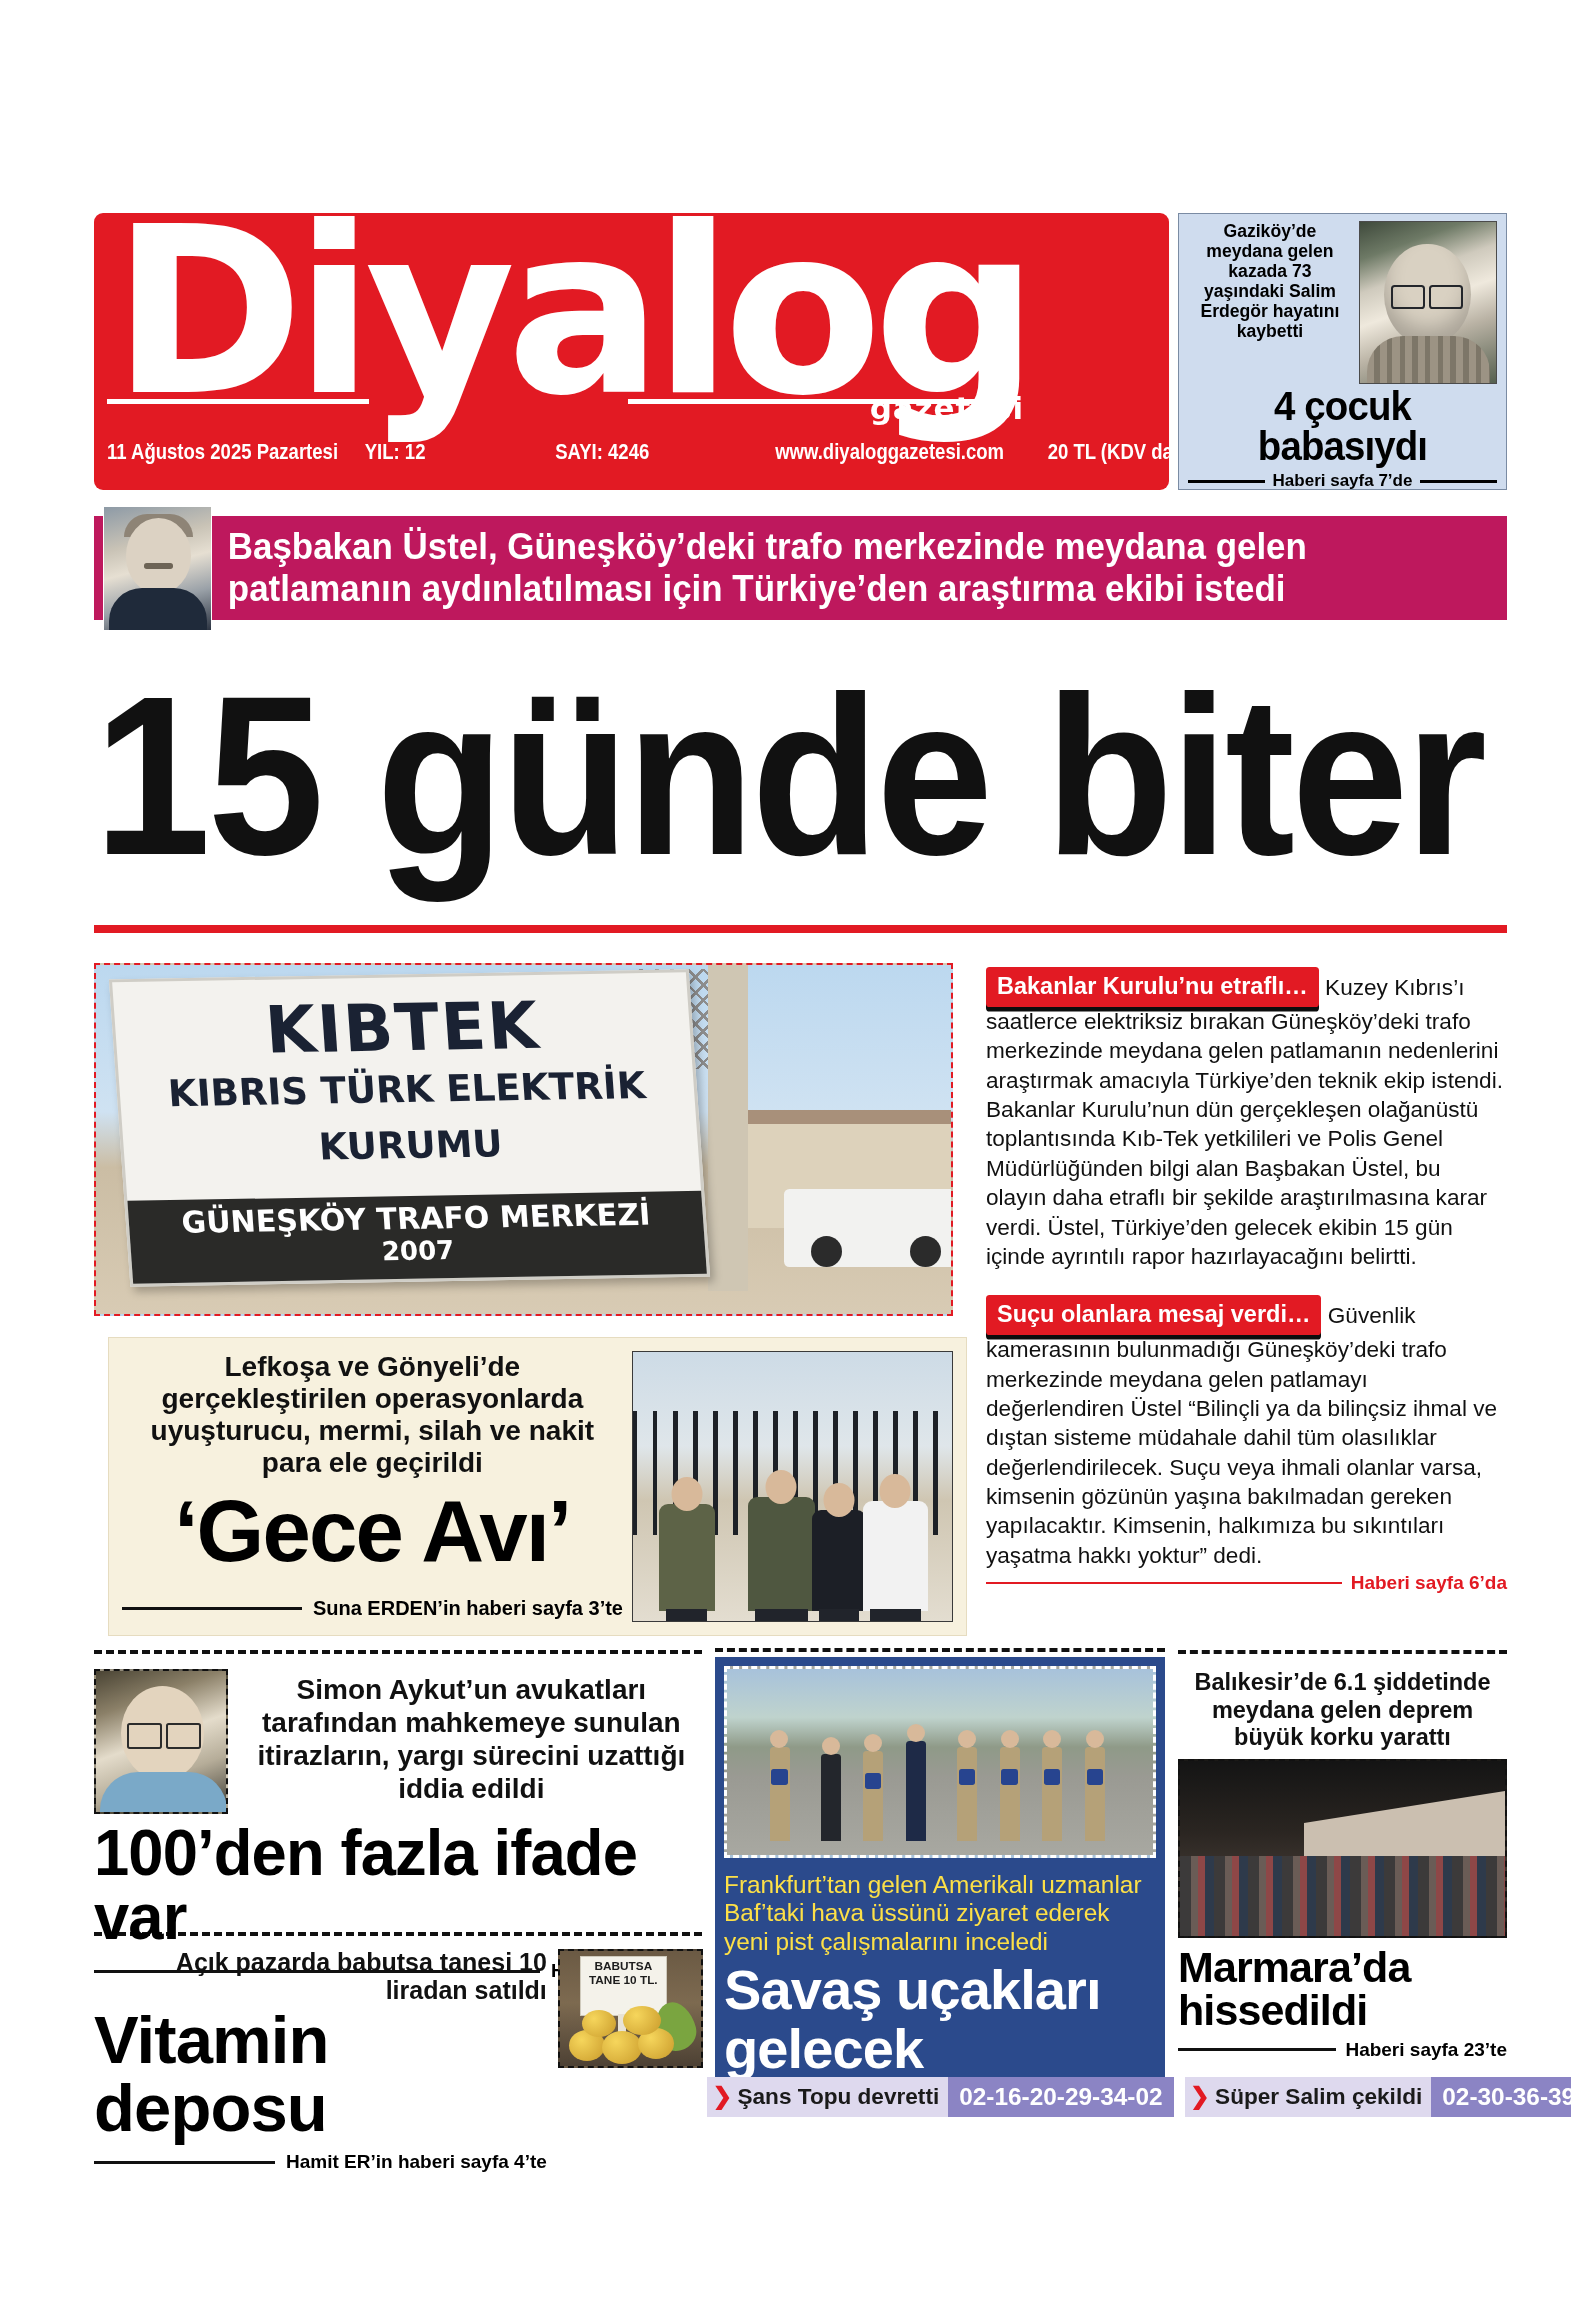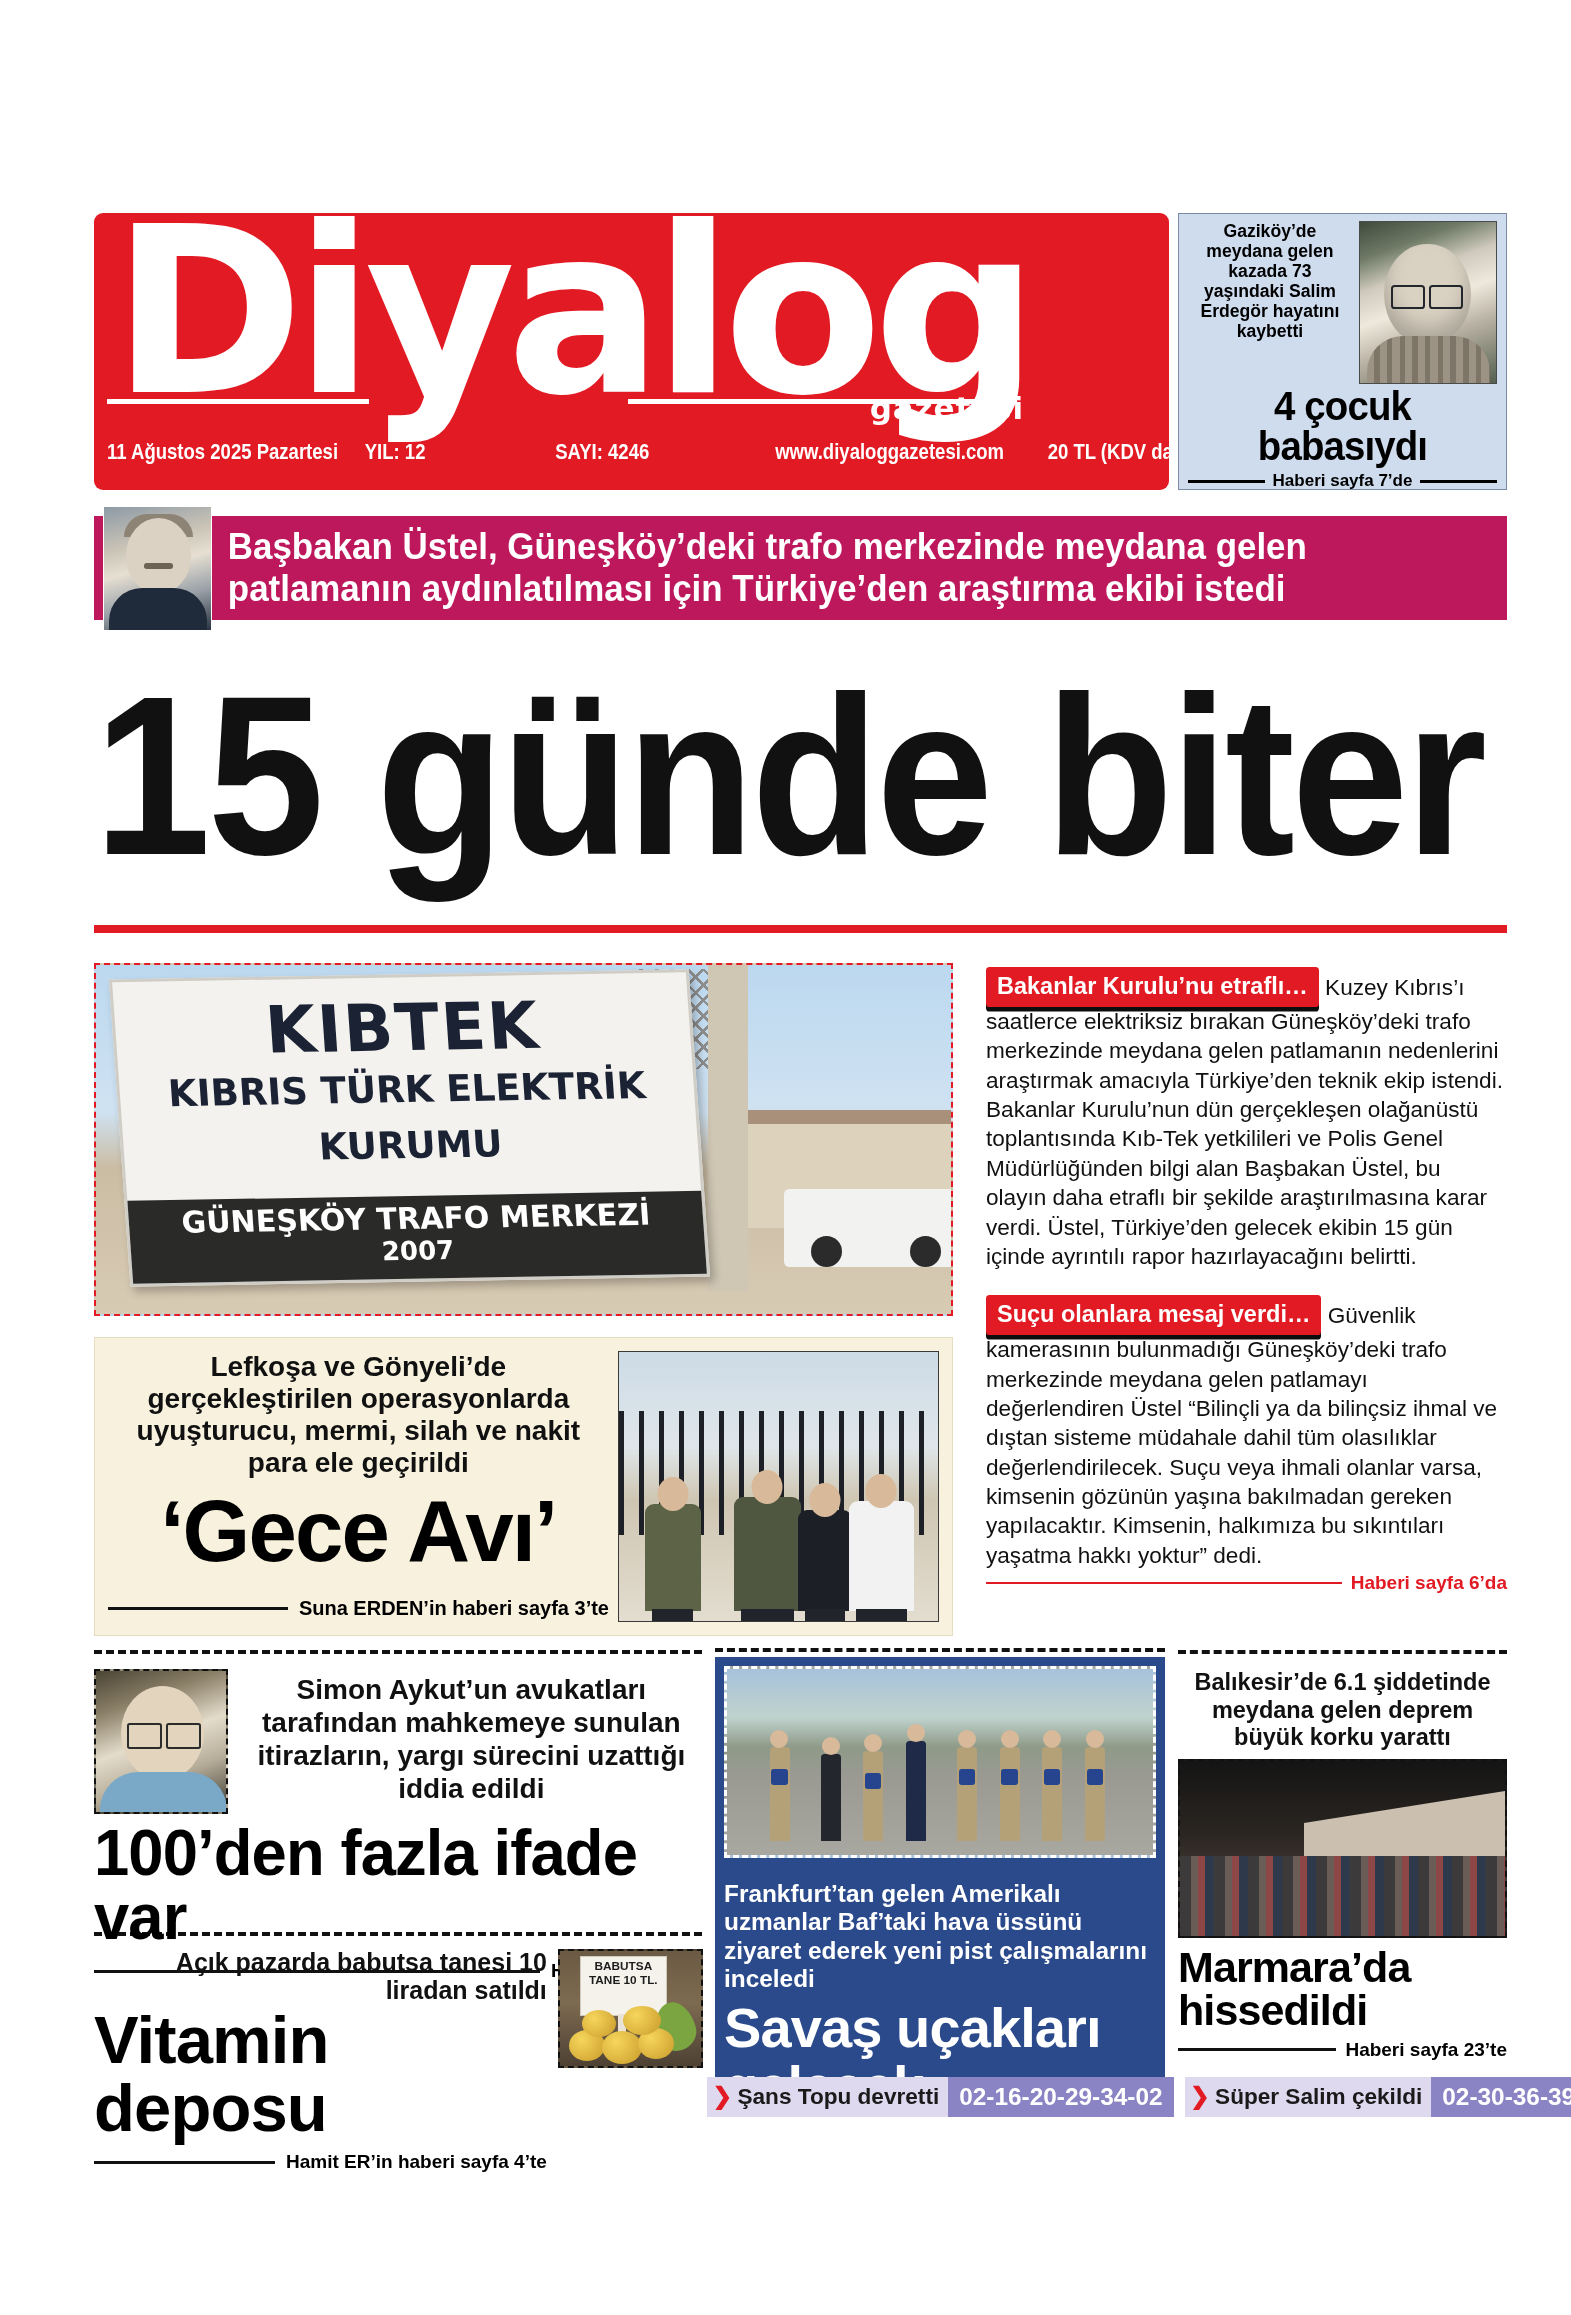--- a/index.html
+++ b/index.html
@@ -110,21 +110,21 @@
   .body-txt { font-size: 22.6px; line-height: 1.30; color: #111; text-align: left;
               font-family:"Liberation Sans Narrow","Liberation Sans",sans-serif; }
   .art1 .body-txt { margin-top: 3.6px; }
   .art2 { margin-top: 23.5px; }
   .ref-line { display:flex; align-items:center; gap:9px; margin-top: 1.8px; }
   .ref-line .ln { flex:1; height:2.7px; background:#e21a23; }
   .ref-red { color:#e21a23; font-weight:700; font-size:19px; white-space:nowrap;
              font-family:"Liberation Sans Narrow","Liberation Sans",sans-serif;}
 
   
-  .gece { position: absolute; left: 94px; top: 1337px; width: 859px; height: 299px;
+  .gece { position: absolute; left: 108px; top: 1337px; width: 859px; height: 299px;
           background: #f7f1de; border: 0.9px solid #e6dcc0; display: flex; }
   .gece-left { width: 523px; padding: 12.7px 9px 5.4px 12.7px; }
   .gece-kicker { text-align: center; font-weight: 700; font-size: 28px; line-height: 1.15; color:#111;
                  font-family:"Liberation Sans Narrow","Liberation Sans",sans-serif; }
   .gece-title { text-align: center; font-weight: 700; font-size: 87px; line-height: 1; margin-top: 7.2px;
                 font-family:"Liberation Sans Narrow","Liberation Sans",sans-serif; letter-spacing:-1.8px;}
   .gece-ref-wrap { display:flex; align-items:center; gap:11px; margin-top: 23.5px; }
   .gece-ref-wrap .ln { width: 194px; height:2.7px; background:#111; }
   .gece-ref { font-weight:700; font-size:20px; white-space:nowrap;
               font-family:"Liberation Sans Narrow","Liberation Sans",sans-serif;}
@@ -183,21 +183,21 @@
 
   
   .savas { position: absolute; left: 715px; top: 1657px; width: 450px; height: 443px;
            background: #2b4a8c; padding: 9px 9px 7.2px 9px; }
   .savas-photo { width: 432px; height: 192px; border: 3.6px dashed #fff;
                  background: linear-gradient(#a7c2db 0%,#bfd3cd 26%,#8f9a88 42%,#9a9a93 58%,#a8a8a1 100%);
                  position: relative; overflow: hidden; }
   .sol { position:absolute; bottom:14.5px; width:20px; background:#b5a178; border-radius: 3.6px 3.6px 0 0;}
   .sol .h { position:absolute; top:-16.3px; left:0.9px; width:18px; height:18px; border-radius:50%; background:#d8b99a;}
   .sol .v { position:absolute; top:22px; left:1.8px; width:16.3px; height:16.3px; background:#27448f; border-radius:2.7px;}
-  .savas-kicker { color:#ffffff; font-weight:700; font-size:24.4px; line-height:1.16; margin-top: 22px;
+  .savas-kicker { color:#fde047; font-weight:400; font-size:24.4px; line-height:1.16; margin-top: 13px;
                   font-family:"Liberation Sans Narrow","Liberation Sans",sans-serif;}
   .savas-title { color:#fff; font-weight:700; font-size:56px; line-height:1.05; margin-top:5.4px; letter-spacing:-0.9px;
                  font-family:"Liberation Sans Narrow","Liberation Sans",sans-serif;}
   .savas-ref-wrap { display:flex; align-items:center; gap:4px; margin-top: 7.2px; }
   .savas-ref-wrap .ln { flex:1; height:2.7px; background:#fff; }
   .savas-ref { color:#fff; font-weight:700; font-size:20px; white-space:nowrap;
                font-family:"Liberation Sans Narrow","Liberation Sans",sans-serif;}
 
   
   .deprem { position: absolute; left: 1178px; top: 1669px; width: 329px; }

